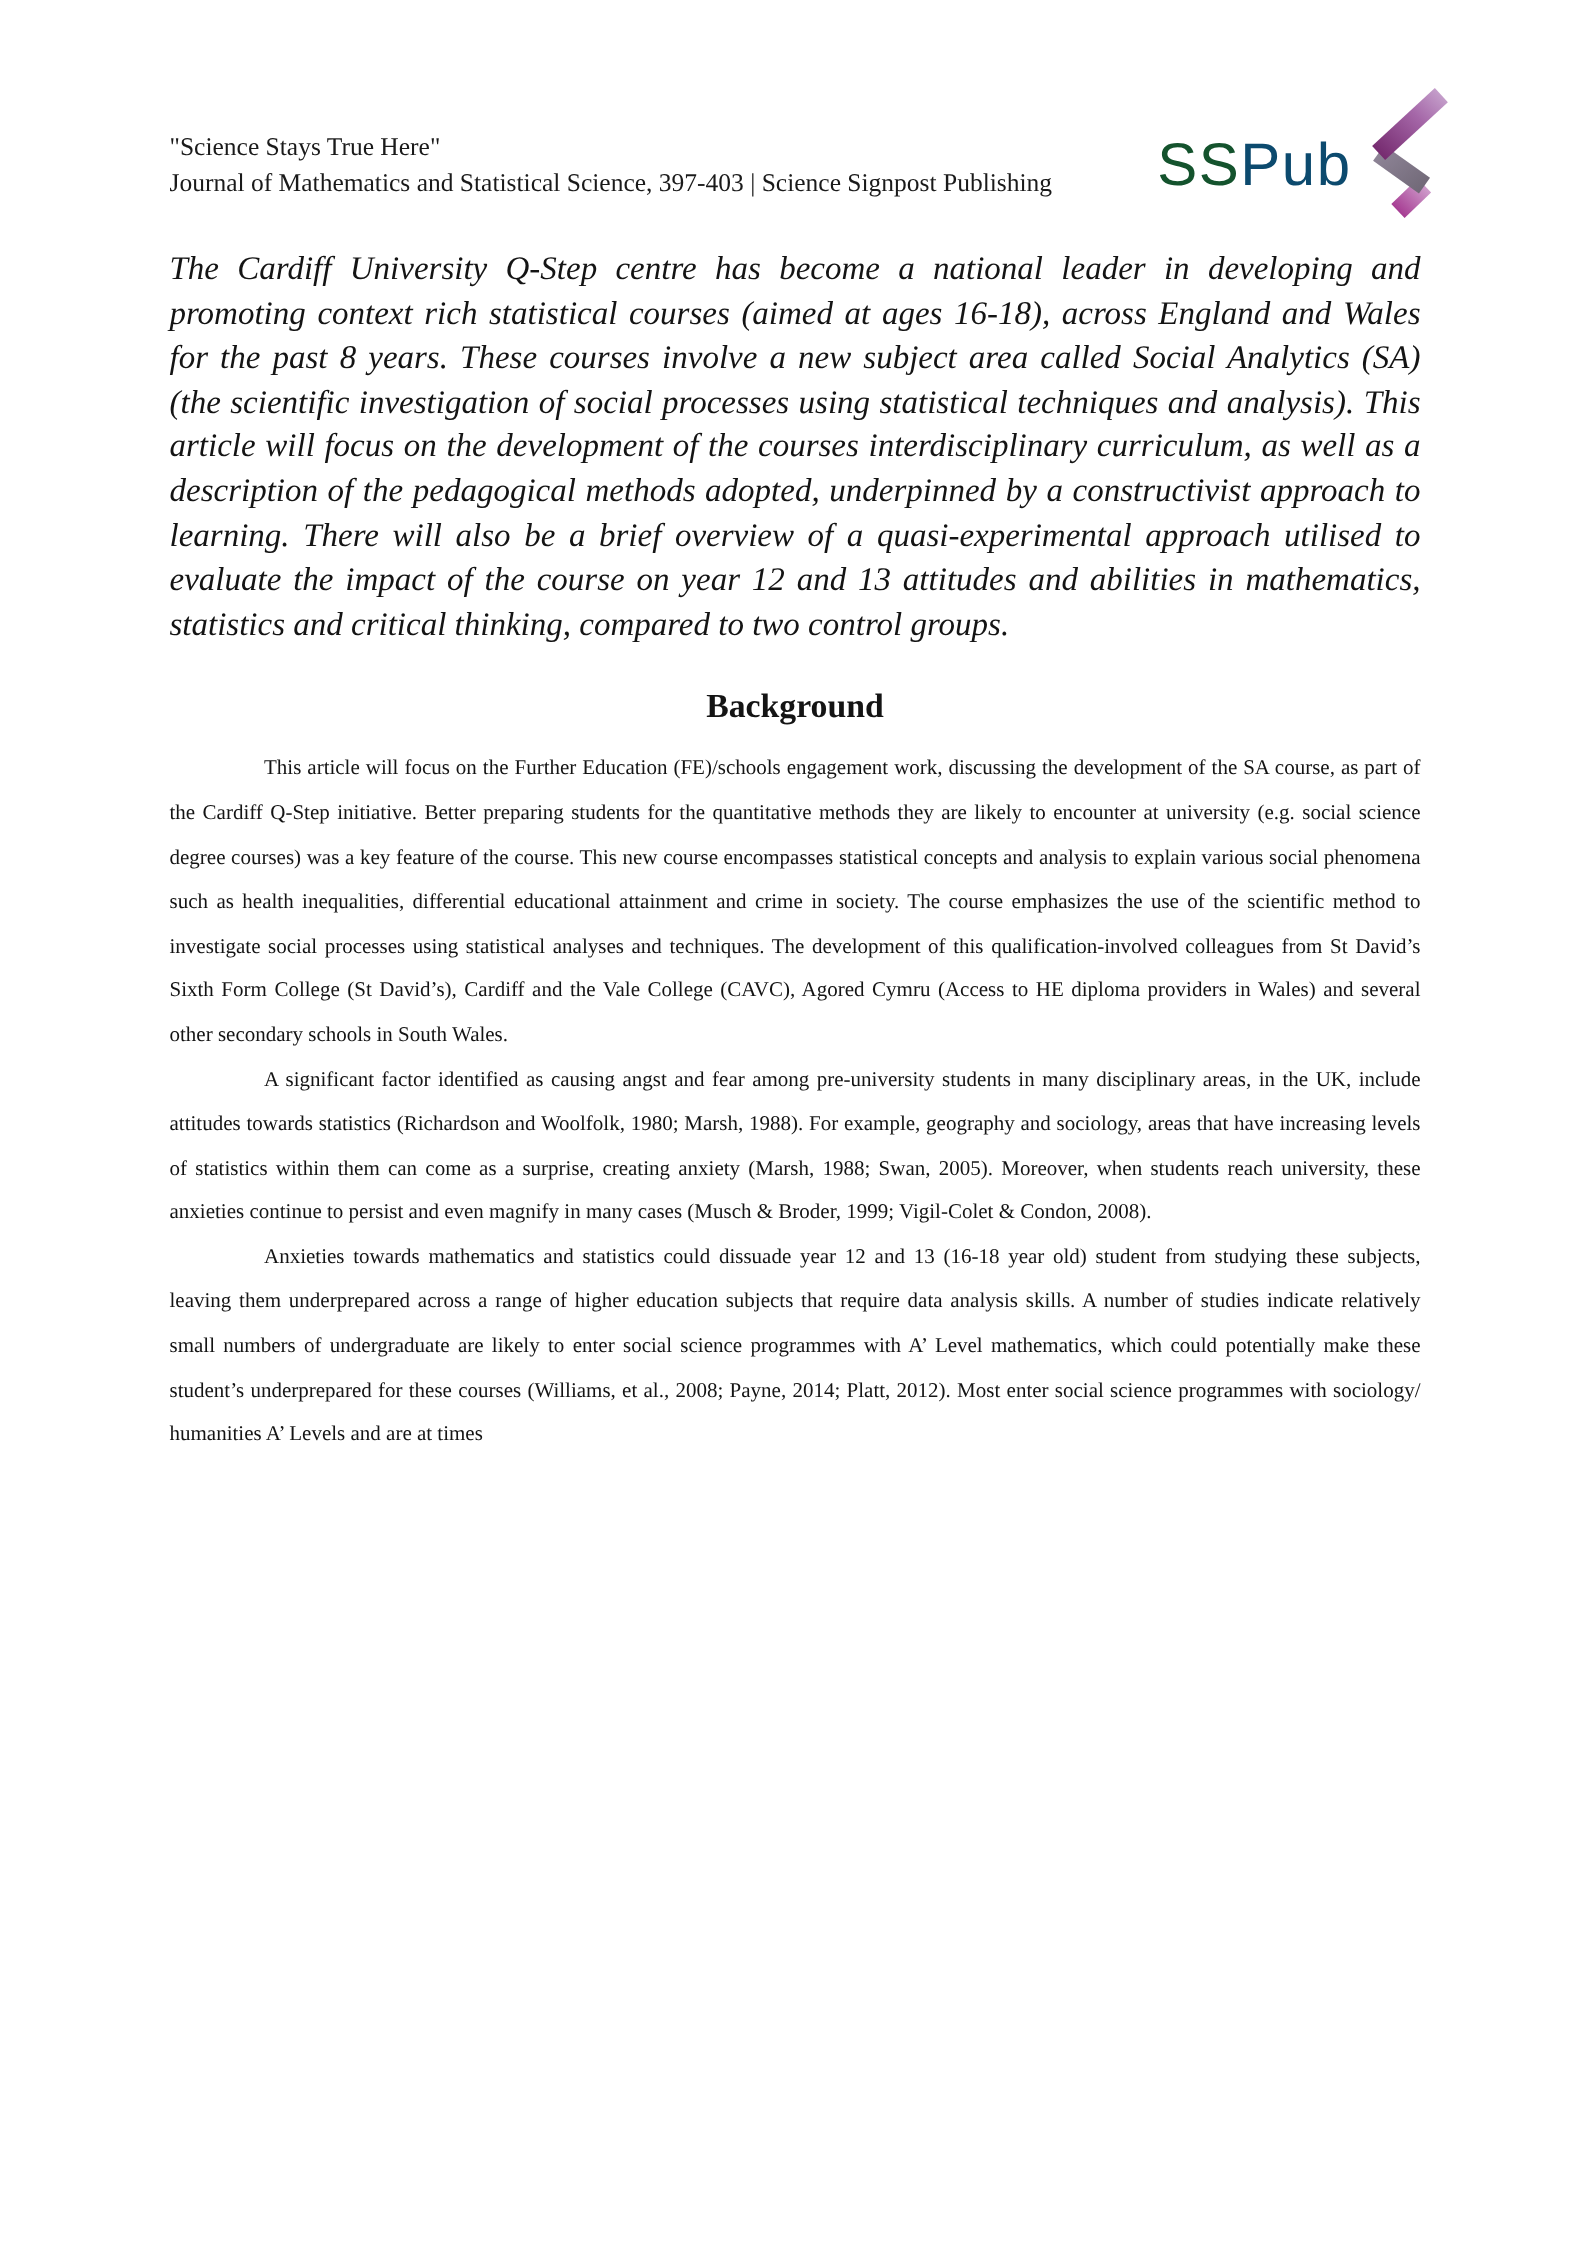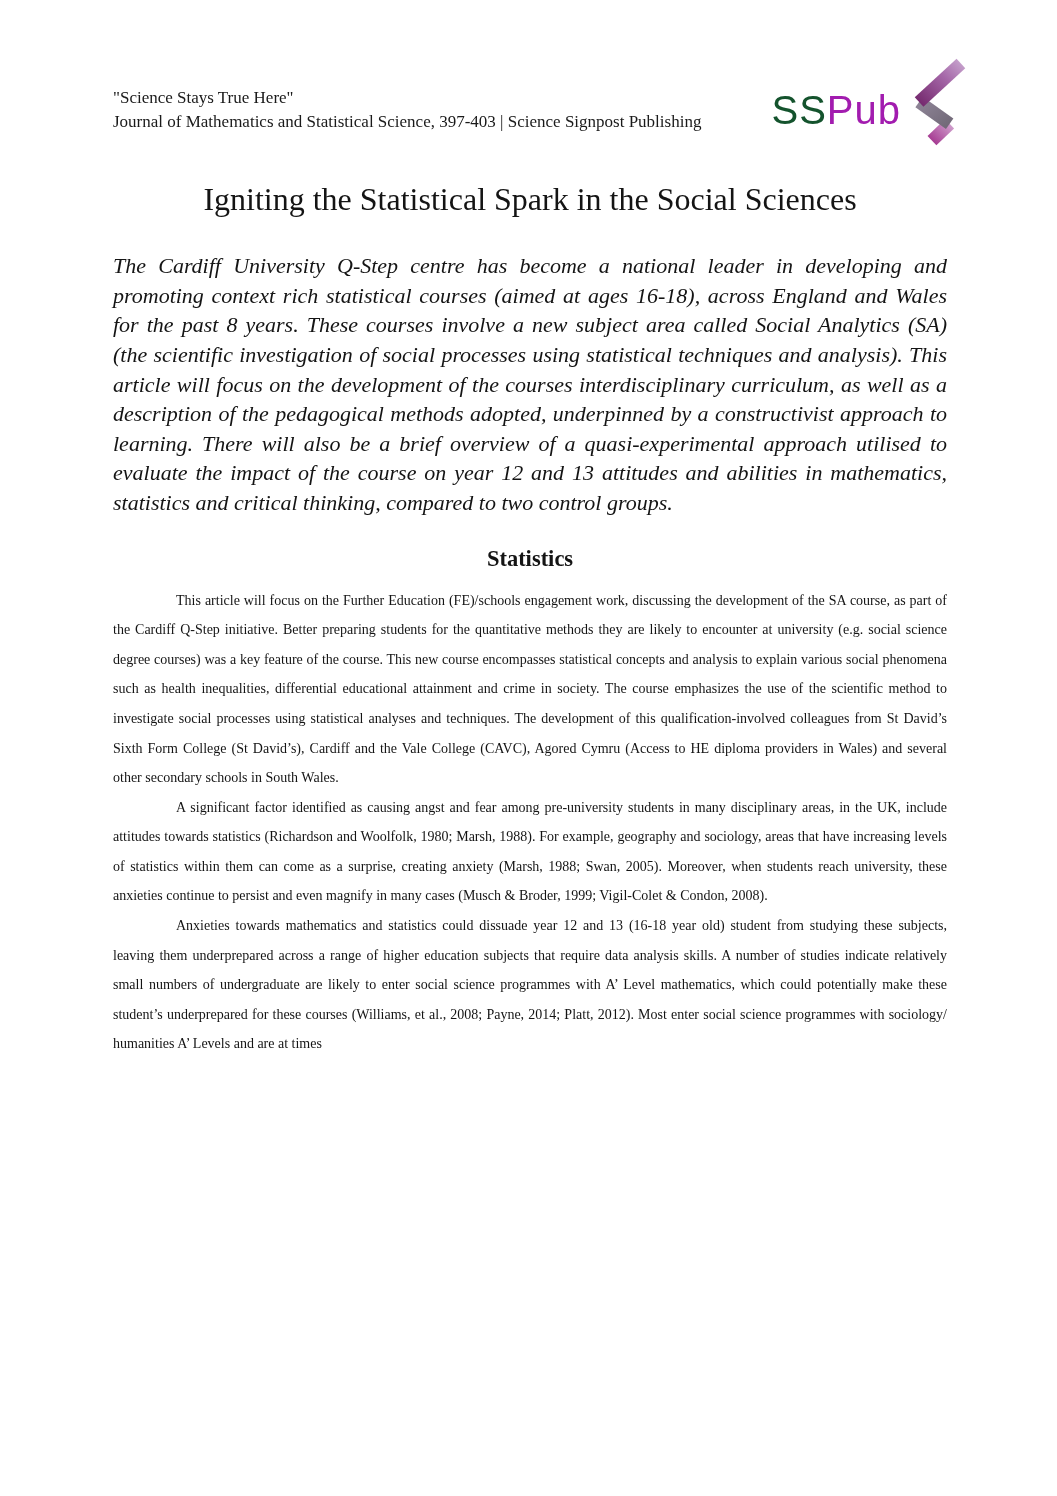--- a/index.html
+++ b/index.html
@@ -22,21 +22,21 @@
   .logo-text {
     font-family:"Liberation Sans", sans-serif;
     font-weight:300;
     font-size:40px;
     line-height:1;
     letter-spacing:1px;
     margin-top:40px;
     margin-right:2px;
   }
   .logo-ss  { color:#14532d; }
-  .logo-pub { color:#a21caf; }
+  .logo-pub { color:#0c4a6e; }
   h1.title {
     font-size:32px; font-weight:normal;
     text-align:center;
     margin:44px 0 0 0;
     line-height:1.35;
   }
   .author {
     text-align:center;
     font-size:19px;
     line-height:25px;
@@ -98,24 +98,23 @@
           <stop offset="0.6" stop-color="#a567a8"></stop>
           <stop offset="1" stop-color="#cdaed4"></stop>
         </linearGradient>
       </defs>
       <polygon points="52.5,77.2 63.5,88.8 41.5,109.8 30.5,98.2" fill="url(#gradBot)"></polygon>
       <polygon points="24.6,49.5 62.6,76.5 53.4,89.5 15.4,62.5" fill="url(#gradMid)"></polygon>
       <polygon points="14.6,50.1 66.6,2.1 77.4,13.9 25.4,61.9" fill="url(#gradTop)"></polygon>
     </svg>
   </div>
 
-  <h1 class="title">Igniting the Statistical Spark in the Social Sciences</h1>
 
 
   <p class="abstract">The Cardiff University Q-Step centre has become a national leader in developing and promoting context rich statistical courses (aimed at ages 16-18), across England and Wales for the past 8 years. These courses involve a new subject area called Social Analytics (SA) (the scientific investigation of social processes using statistical techniques and analysis). This article will focus on the development of the courses interdisciplinary curriculum, as well as a description of the pedagogical methods adopted, underpinned by a constructivist approach to learning. There will also be a brief overview of a quasi-experimental approach utilised to evaluate the impact of the course on year 12 and 13 attitudes and abilities in mathematics, statistics and critical thinking, compared to two control groups.</p>
 
-  <h2 class="section-heading">Statistics</h2>
+  <h2 class="section-heading">Background</h2>
   <p class="body-para">This article will focus on the Further Education (FE)/schools engagement work, discussing the development of the SA course, as part of the Cardiff Q-Step initiative. Better preparing students for the quantitative methods they are likely to encounter at university (e.g. social science degree courses) was a key feature of the course. This new course encompasses statistical concepts and analysis to explain various social phenomena such as health inequalities, differential educational attainment and crime in society. The course emphasizes the use of the scientific method to investigate social processes using statistical analyses and techniques. The development of this qualification-involved colleagues from St David’s Sixth Form College (St David’s), Cardiff and the Vale College (CAVC), Agored Cymru (Access to HE diploma providers in Wales) and several other secondary schools in South Wales.</p>
 
   <p class="body-para">A significant factor identified as causing angst and fear among pre-university students in many disciplinary areas, in the UK, include attitudes towards statistics (Richardson and Woolfolk, 1980; Marsh, 1988). For example, geography and sociology, areas that have increasing levels of statistics within them can come as a surprise, creating anxiety (Marsh, 1988; Swan, 2005).  Moreover, when students reach university, these anxieties continue to persist and even magnify in many cases (Musch &amp; Broder, 1999; Vigil-Colet &amp; Condon, 2008).</p>
   <p class="body-para">Anxieties towards mathematics and statistics could dissuade year 12 and 13 (16-18 year old) student from studying these subjects, leaving them underprepared across a range of higher education subjects that require data analysis skills. A number of studies indicate relatively small numbers of undergraduate are likely to enter social science programmes with A’ Level mathematics, which could potentially make these student’s underprepared for these courses (Williams, et al., 2008; Payne, 2014; Platt, 2012). Most enter social science programmes with sociology/ humanities A’ Levels and are at times</p>
 
 </div>
 
 </body></html>

